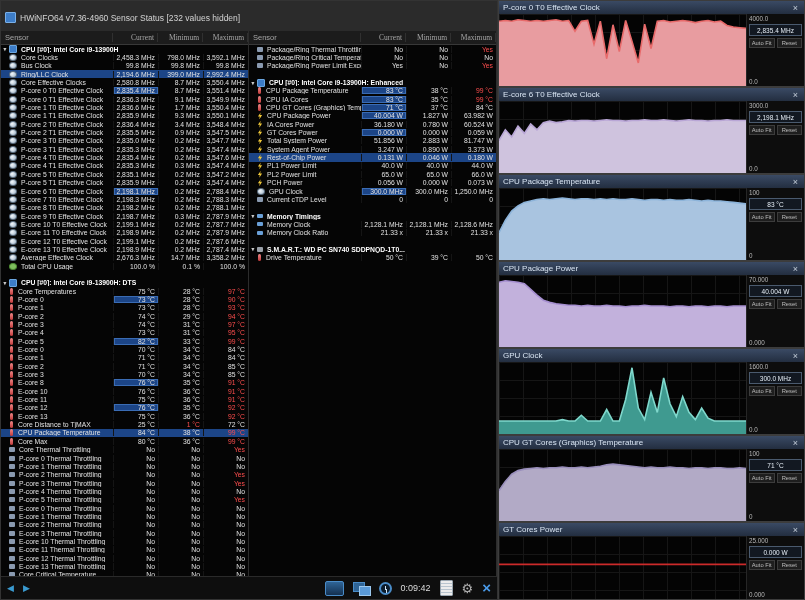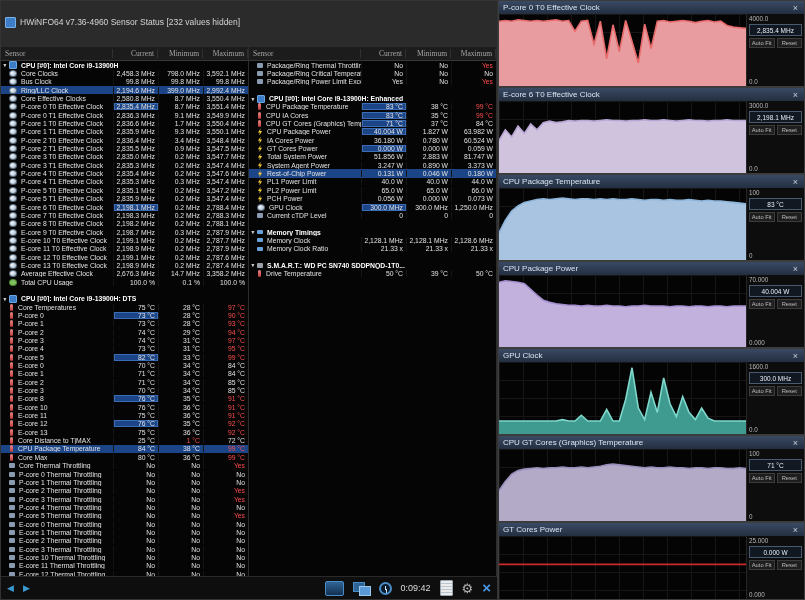--- a/index.html
+++ b/index.html
@@ -2,28 +2,28 @@
 <html><head>
 <meta charset="utf-8">
 <style>
   html,body{margin:0;padding:0;width:805px;height:600px;overflow:hidden;background:#0a0a0a;
     font-family:"Liberation Sans",sans-serif;}
   .screen{position:relative;width:805px;height:600px;background:#0d0d0d;}
 
   
   .main{position:absolute;left:0;top:0;width:498px;height:600px;background:#070707;
     border:1px solid #333;box-sizing:border-box;display:flex;flex-direction:column;}
-  .titlebar{flex:0 0 14px;background:#2b2b2b;display:flex;align-items:flex-start;gap:4px;padding:16px 4px;}
+  .titlebar{flex:0 0 14px;background:#2b2b2b;display:flex;align-items:flex-end;gap:4px;padding:8px 4px;}
   .app-ic{width:9px;height:9px;background:#3d7dc8;border:1px solid #7ab0e8;border-radius:1px;}
   .title{font-size:8.5px;color:#d4d4d4;white-space:nowrap;}
   .panels{flex:1;display:flex;overflow:hidden;}
   .panel{width:50%;display:flex;flex-direction:column;border-right:1px solid #2c2c2c;box-sizing:border-box;overflow:hidden;}
   .colhdr{flex:0 0 13px;display:flex;align-items:center;background:#1c1c1c;border-bottom:1px solid #383838;
     color:#a6a6a6;font-size:7.5px;}
-  .colhdr .cl{flex:1;padding-left:4px;border-right:1px solid #303030;font-family:Liberation Serif, serif;}
+  .colhdr .cl{flex:1;padding-left:4px;border-right:1px solid #303030;}
   .colhdr .cv{border-right:1px solid #303030;font-family:Liberation Serif, serif;}
   .rows{flex:1;display:flex;flex-direction:column;background:#050505;overflow:hidden;}
   .row{flex:0 0 8.35px;display:flex;align-items:center;font-size:6.8px;color:#e2e2e2;white-space:nowrap;}
   .row.blank{background:transparent;}
   .row.sel{background:#1c4587;}
   .row .lbl{flex:1;overflow:hidden;padding-left:2px;}
   .cv{width:45px;flex:0 0 45px;text-align:right;padding-right:3px;box-sizing:border-box;overflow:hidden;}
   .row .cv{border-left:1px solid #151515;}
   .cv.hl{background:#1c4587;box-shadow:inset 0 0 0 1px #3a6cb4;}
   .cv.red{color:#ff4e4e;}

